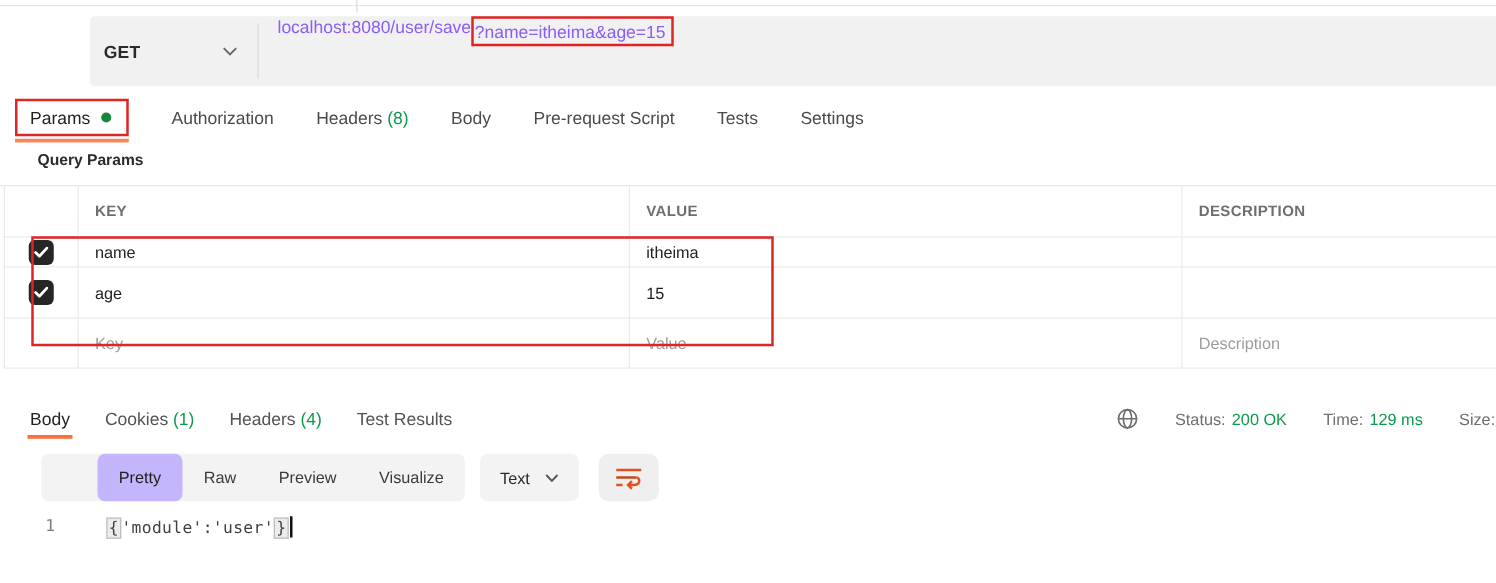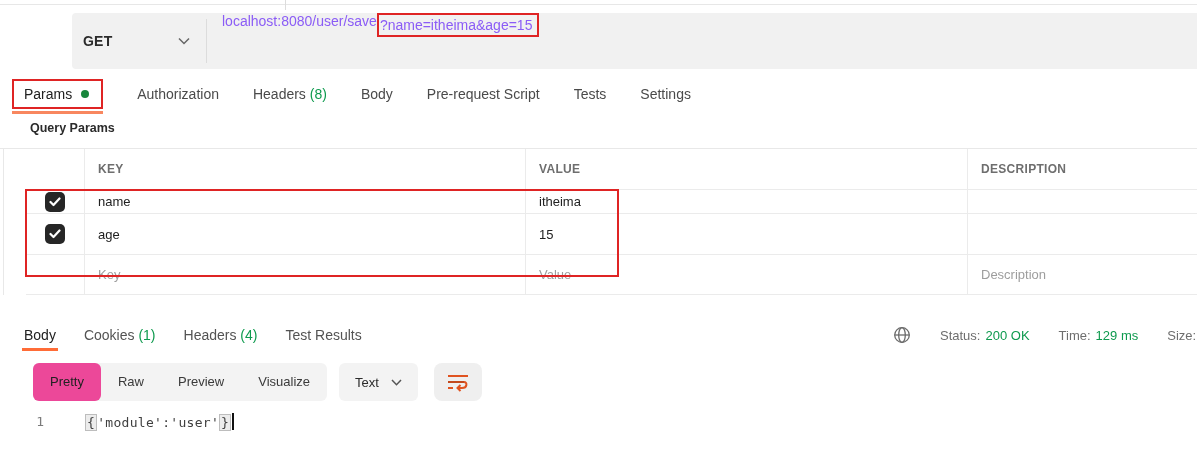--- a/index.html
+++ b/index.html
@@ -31,21 +31,21 @@
   .tab-params { position:relative; display:flex; align-items:center; gap:9px; color:#212121;
     border:2px solid #df2424; padding:5px 12px 5px 10px; margin-left:-12px; }
   .tab-params::after { content:''; position:absolute; left:-2px; right:-2px; bottom:-7px; height:3px; background:#f8875f; }
   .green-dot { width:8px; height:8px; border-radius:50%; background:#18863b; }
   .count { color:#0e9a4e; }
 
   .qp-label { position:absolute; top:121px; left:30px; font-size:12.5px; font-weight:700; color:#2b2b2b; }
 
   
   .ptable { position:absolute; top:148px; left:0; right:0; border-top:1px solid #e8e8e8; }
-  .ptable-inner { margin-left:3px; border-left:1px solid #e8e8e8;padding-left:22px; }
+  .ptable-inner { margin-left:3px; border-left:1px solid #e8e8e8; }
   .trow { display:grid; grid-template-columns:59px 441px 442px 1fr; align-items:stretch; }
   .cell { border-bottom:1px solid #ebebeb; border-right:1px solid #ebebeb; display:flex; align-items:center; padding-left:13px; font-size:13px; color:#212121; }
   .cell:last-child { border-right:none; }
   .cell.cb { justify-content:center; padding-left:0; }
   .hrow .cell { height:41px; font-size:12px; font-weight:700; color:#6e6e6e; letter-spacing:.3px; }
   .drow .cell { height:24px; }
   .drow2 .cell { height:41px; }
   .erow .cell { height:40px; }
   .erow input { border:none; outline:none; background:transparent; font-size:13px; font-family:"Liberation Sans",sans-serif; color:#212121; width:90%; }
   .erow input::placeholder { color:#9d9d9d; }
@@ -59,21 +59,21 @@
   .resp-tab-active::after { content:''; position:absolute; left:-2px; right:-2px; bottom:-8px; height:3px; background:#ff6c37; }
   .status-row { position:absolute; top:318px; left:893px; height:34px; display:flex; align-items:center;
     gap:29px; font-size:13px; color:#6e6e6e; white-space:nowrap; }
   .pair { display:flex; gap:5px; }
   .gval { color:#0e9a4e; }
 
   
   .toolbar { position:absolute; top:362px; left:33px; height:40px; display:flex; align-items:center; }
   .seg { display:flex; background:#f3f3f3; border-radius:6px; height:38px; align-items:center; font-size:13px; color:#3a3a3a; }
   .seg-item { padding:0 17px; line-height:38px; cursor:pointer; border-radius:6px; }
-  .seg-item.active { background:#ec4899; color:#212121; }
+  .seg-item.active { background:#c4b5fd; color:#212121;margin-left:45px; }
   .fmt-select { margin-left:12px; height:38px; background:#f3f3f3; border-radius:6px; display:flex; align-items:center;
     gap:12px; padding:0 16px; font-size:13px; color:#2b2b2b; cursor:pointer; }
   .icon-btn { margin-left:16px; width:48px; height:38px; background:#efefef; border-radius:8px; display:flex;
     align-items:center; justify-content:center; cursor:pointer; }
 
   
   .code-area { position:absolute; top:410px; left:0; right:0; font-family:"DejaVu Sans Mono", monospace; font-size:13px; }
   .code-line { display:flex; align-items:center; height:22px; }
   .lineno { width:44px; text-align:right; color:#7b7b7b; }
   .code-text { margin-left:41px; color:#404040; letter-spacing:.3px; }

